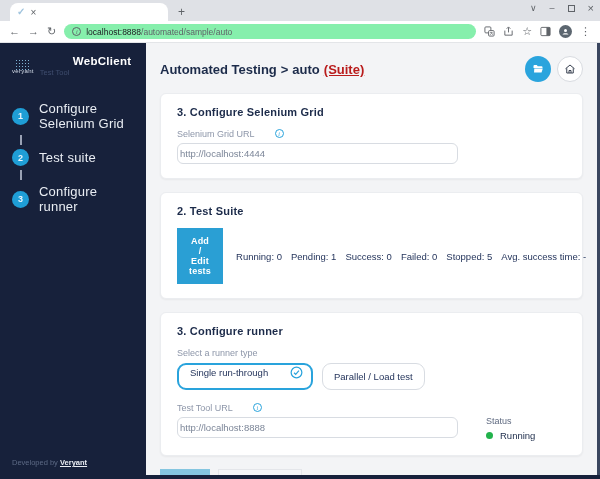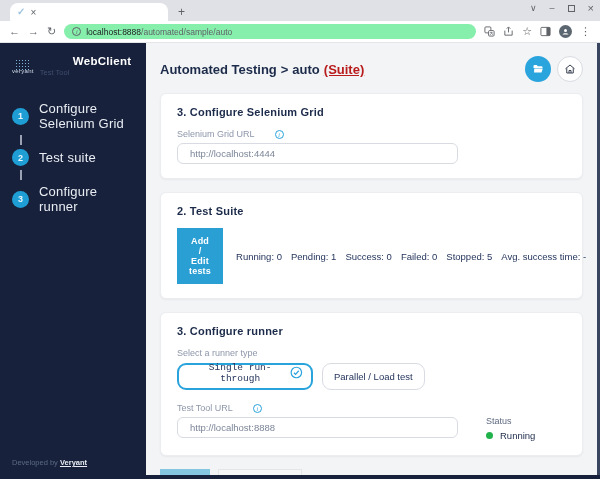--- a/index.html
+++ b/index.html
@@ -47,32 +47,32 @@
   .main-header { display:flex; align-items:center; justify-content:space-between; padding:13px 14px 11px; }
   .breadcrumb { font-size:13px; font-weight:bold; color:#1c2b4a; display:flex; gap:4px; align-items:baseline; }
   .breadcrumb .suffix { color:#b91c1c;text-decoration:underline; }
   .header-actions { display:flex; gap:6px; }
   .round-btn { width:26px; height:26px; border-radius:50%; display:flex; align-items:center; justify-content:center; border:none; }
   .round-btn.primary { background:#2aa4dd; }
   .round-btn.plain { background:#fff; border:1px solid #d8dbe0; }
 
   .card { background:#fff; border:1px solid #ebedf0; border-radius:6px; margin:0 14px 13px; padding:12px 16px 14px; box-shadow:0 1px 2px rgba(0,0,0,.05); }
   .card-title { font-size:11px; font-weight:bold; color:#1c2b4a; letter-spacing:.2px; }
-  .field-label { display:flex; align-items:flex-end; gap:20px; font-size:9px; color:#8d96a9; margin:11px 0 4px; }
+  .field-label { display:flex; align-items:flex-start; gap:20px; font-size:9px; color:#8d96a9; margin:11px 0 4px; }
   .info-icon { width:9px; height:9px; border:1px solid #29a3dc; border-radius:50%; color:#29a3dc; font-size:6px; display:flex; align-items:center; justify-content:center; font-style:italic; font-family:"Liberation Serif", serif; flex:none; }
-  .text-input { width:281px; height:21px; border:1px solid #d8dce2; border-radius:6px; padding:0 12px; font-size:9.5px; color:#7c8698; font-family:inherit; background:#fff; outline:none; }
+  .text-input { width:281px; height:21px; border:1px solid #d8dce2; border-radius:6px; padding:0 2px; font-size:9.5px; color:#7c8698; font-family:inherit; background:#fff; outline:none; }
 
   .suite-row { display:flex; align-items:center; gap:13px; margin-top:11px; }
   .btn { border:none; border-radius:0; font-family:inherit; font-weight:bold; font-size:9px; letter-spacing:.2px; }
   .btn-primary { background:#2a9fd4; color:#fff; padding:8px 12px; }
   .stats { display:flex; gap:9px; font-size:9.5px; color:#25355c; white-space:nowrap;text-align:right; }
 
   .options-row { display:flex; gap:9px; margin-top:5px; }
   .option { background:#fff; border:1px solid #d8dce2; border-radius:9px; height:27px; display:flex; align-items:center; padding:0 11px; font-size:9.5px; color:#25355c; }
-  .option.selected { border:2px solid #29a3dc; width:136px; justify-content:space-between; padding:0 8px 8px 11px;font-family:Liberation Mono, monospace; }
+  .option.selected { border:2px solid #29a3dc; width:136px; justify-content:space-between; padding:0 8px 8px 11px; }
   .runner-bottom { display:flex; margin-top:2px; }
   .status-col { margin-left:28px; }
   .status-value { display:flex; align-items:center; gap:7px; margin-top:1px; font-size:9.5px; color:#1c2b4a; }
   .status-dot { width:7px; height:7px; border-radius:50%; }
 
   .actions-row { display:flex; gap:8px; padding:0 14px; }
   .btn-start { background:#85c6e0; color:#fff; padding:8px 14px; }
   .btn-clear { background:#f4f5f7; color:#bcc2cc; border:1px solid #e4e6ea; padding:8px 11px; }
 
   .bottom-bar { height:4px; background:#17213b; }

